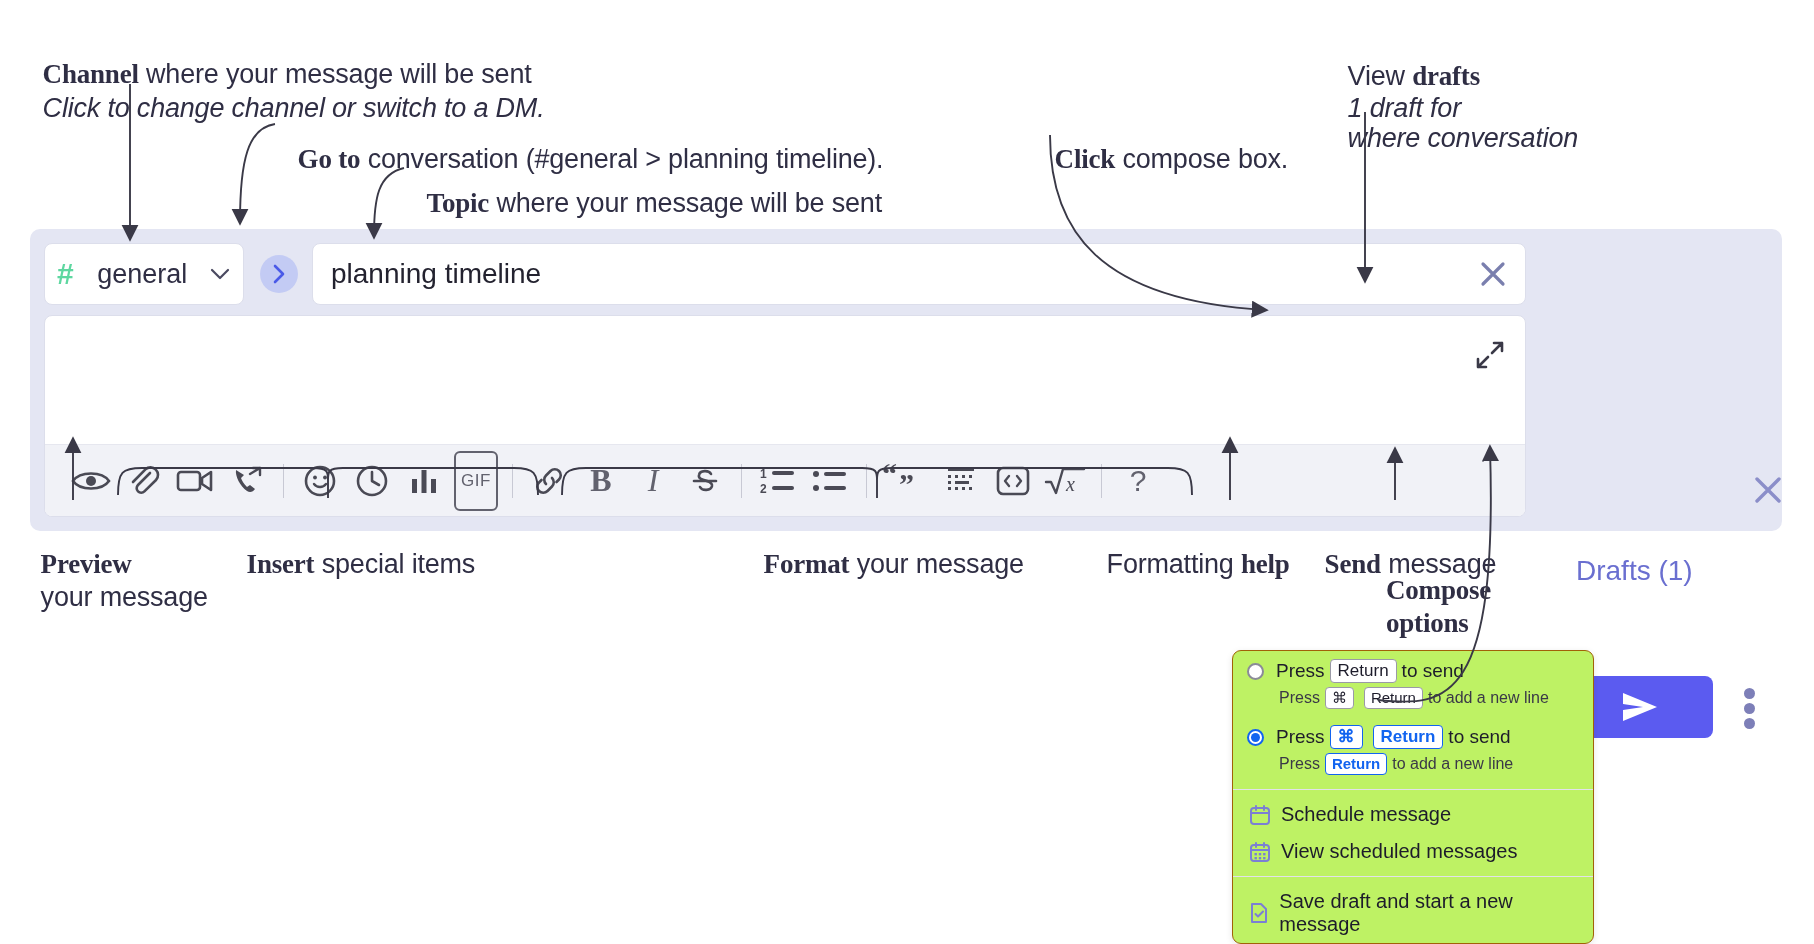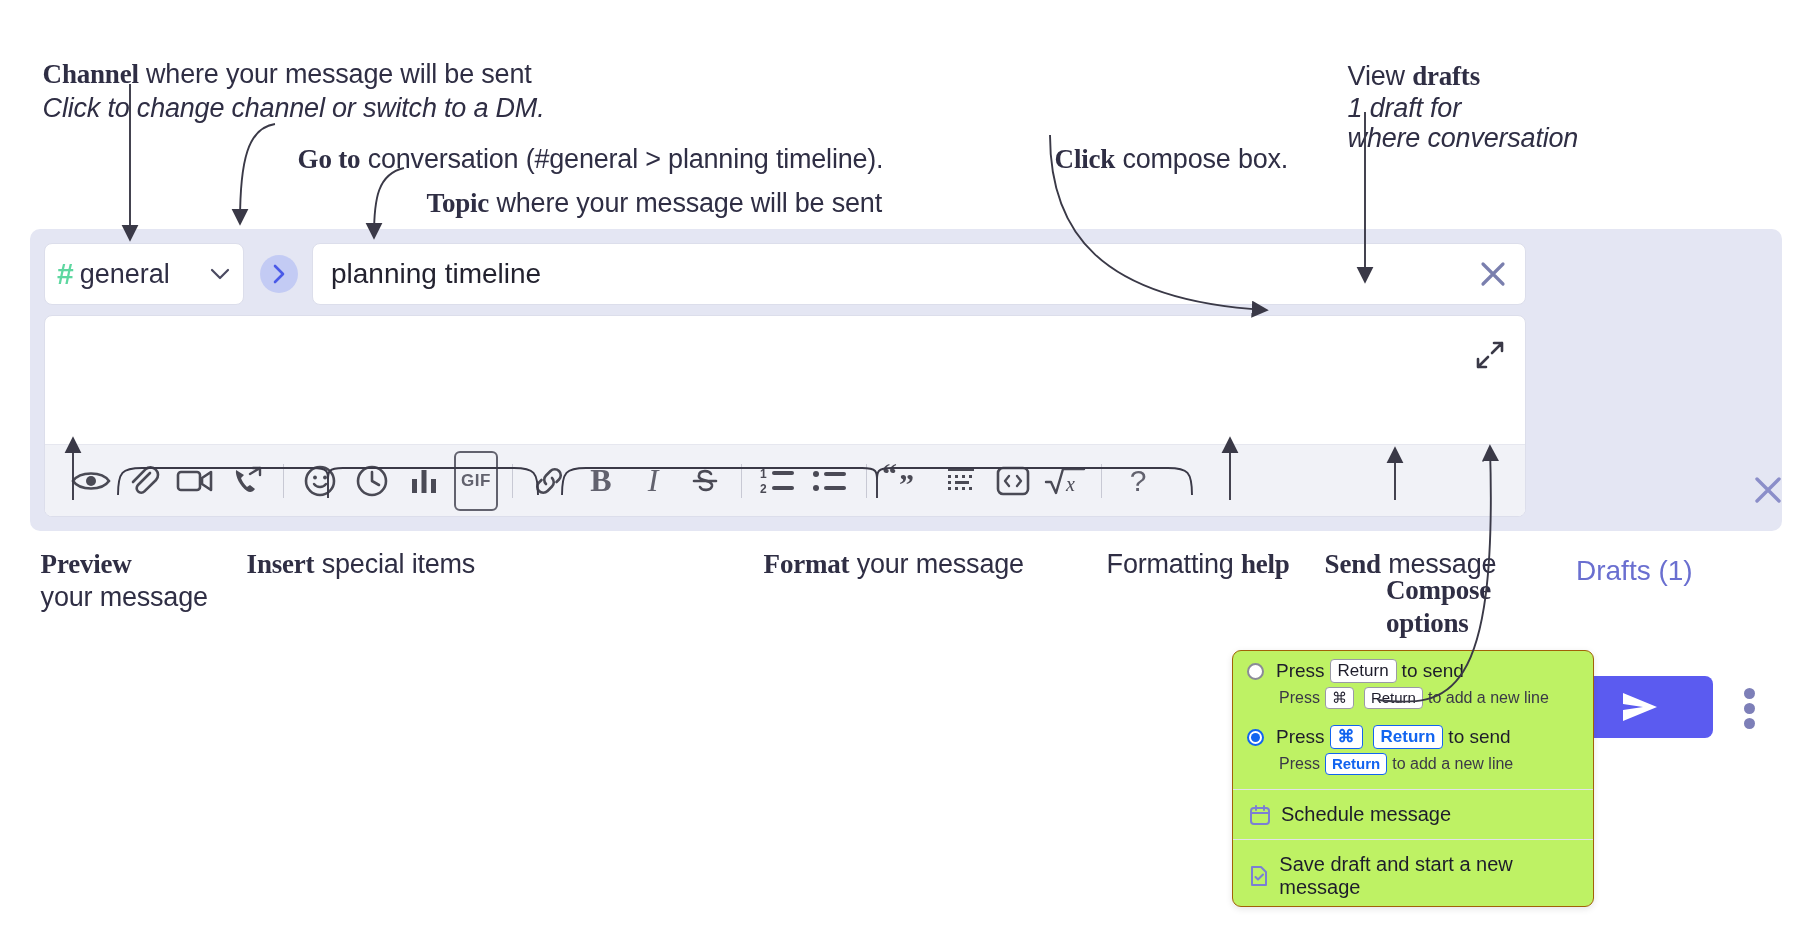--- a/index.html
+++ b/index.html
@@ -33,21 +33,21 @@
     position:absolute;left:14px;top:14px;width:1482px;height:274px;
   }
   
   #channel-row{position:absolute;left:0;top:0;height:62px;width:1482px;}
   #channel-chip{
     position:absolute;left:0;top:0;width:200px;height:62px;
     background:#fff;border:1px solid #dcdeeb;border-radius:8px;
     display:flex;align-items:center;box-sizing:border-box;padding:0 12px;
   }
   #channel-chip .hash{color:#5ed7a0;font-size:30px;font-weight:700;line-height:1;margin-right:6px;}
-  #channel-chip .cname{font-size:27px;color:#2f2e44;flex:1;}
+  #channel-chip .cname{font-size:27px;color:#2f2e44;flex:1;text-align:center;}
   #channel-chip .chev{color:#4a4960;font-size:20px;margin-left:4px;}
 
   #goto-btn{
     position:absolute;left:216px;top:12px;width:38px;height:38px;border-radius:19px;
     background:#c3cbf4;display:flex;align-items:center;justify-content:center;
   }
   #goto-btn svg{display:block;}
 
   #topic-field{
     position:absolute;left:268px;top:0;right:0;height:62px;
@@ -70,21 +70,21 @@
   #toolbar{
     position:absolute;left:0;right:0;bottom:0;height:72px;
     background:#f1f2f7;border-top:1px solid #e6e7ef;
     display:flex;align-items:center;padding-left:20px;box-sizing:border-box;
   }
   .tb{width:52px;height:52px;display:flex;align-items:center;justify-content:center;color:#62626e;}
   .tb svg{display:block;}
   .tb-sep{width:1px;height:34px;background:#c8c9d4;margin:0 10px;}
   .gif-box{
     border:2.5px solid #62626e;border-radius:6px;padding:18px 5px;
-    font-size:17px;font-weight:700;letter-spacing:0.5px;color:#62626e;
+    font-size:17px;font-weight:400;letter-spacing:0.5px;color:#62626e;
     font-family:"Liberation Sans", sans-serif;
   }
   .tb-bold{font-size:32px;font-weight:700;color:#62626e;font-family:"Liberation Serif",serif;}
   .tb-italic{font-size:32px;font-style:italic;color:#62626e;font-family:"Liberation Serif",serif;}
   .tb-help{font-size:30px;color:#62626e;}
 
   
   #drafts-label{
     position:absolute;left:1546px;top:326px;font-size:28px;color:#6a6fd0;
   }
@@ -433,20 +433,36 @@
     <span class="mi-icon">
       <svg width="22" height="22" viewBox="0 0 22 22">
           <rect x="2" y="4" width="18" height="16" rx="3" fill="none" stroke="#7b7fd4" stroke-width="2"></rect>
           <path d="M2 9 L20 9" stroke="#7b7fd4" stroke-width="2"></path>
           <path d="M7 2 L7 6 M15 2 L15 6" stroke="#7b7fd4" stroke-width="2" stroke-linecap="round"></path>
         </svg>
     </span>
     <span>Schedule message</span>
   </div>
 
+  <div class="menu-item">
+    <span class="mi-icon">
+      <svg width="22" height="22" viewBox="0 0 22 22">
+          <rect x="2" y="4" width="18" height="16" rx="3" fill="none" stroke="#7b7fd4" stroke-width="2"></rect>
+          <path d="M2 9 L20 9" stroke="#7b7fd4" stroke-width="2"></path>
+          <path d="M7 2 L7 6 M15 2 L15 6" stroke="#7b7fd4" stroke-width="2" stroke-linecap="round"></path>
+          <rect x="5.5" y="12" width="2.4" height="2.4" fill="#7b7fd4"></rect>
+          <rect x="9.8" y="12" width="2.4" height="2.4" fill="#7b7fd4"></rect>
+          <rect x="14.1" y="12" width="2.4" height="2.4" fill="#7b7fd4"></rect>
+          <rect x="5.5" y="16" width="2.4" height="2.4" fill="#7b7fd4"></rect>
+          <rect x="9.8" y="16" width="2.4" height="2.4" fill="#7b7fd4"></rect>
+          <rect x="14.1" y="16" width="2.4" height="2.4" fill="#7b7fd4"></rect>
+        </svg>
+    </span>
+    <span>View scheduled messages</span>
+  </div>
 
   <div class="menu-div"></div>
 
   <div class="menu-item">
     <span class="mi-icon">
       <svg width="22" height="22" viewBox="0 0 22 22">
           <path d="M4 2 L13 2 L18 7 L18 20 L4 20 Z" fill="none" stroke="#7b7fd4" stroke-width="2" stroke-linejoin="round"></path>
           <path d="M7.5 12 L10 14.5 L15 9.5" fill="none" stroke="#7b7fd4" stroke-width="2" stroke-linecap="round" stroke-linejoin="round"></path>
         </svg>
     </span>

